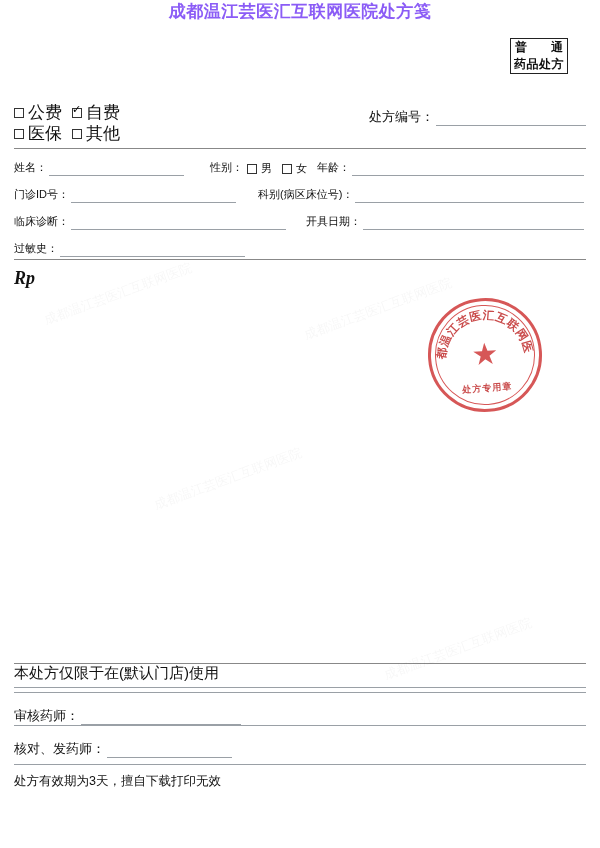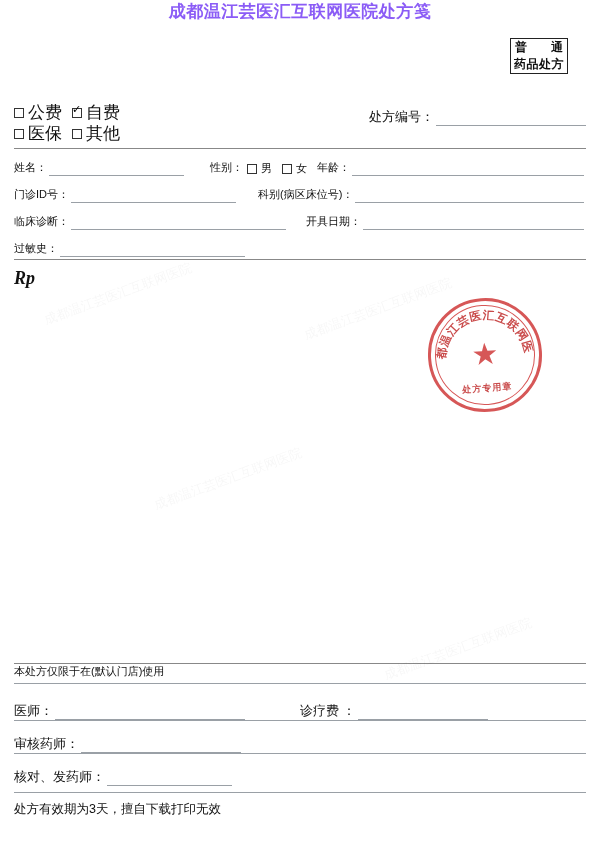--- a/index.html
+++ b/index.html
@@ -193,21 +193,21 @@
     bottom: 14px;
     text-align: center;
     font-size: 9px;
     font-weight: bold;
     color: #c02c2c;
     letter-spacing: 1px;
   }
 
   
   .footer-note {
-    font-size: 11px;
+    font-size: 15px;
     padding-bottom: 4px;
   }
   .sign-grid {
     padding-top: 4px;
   }
   .sign-row {
     display: flex;
     align-items: flex-end;
     font-size: 13px;
     height: 32px;
@@ -348,30 +348,20 @@
       <div class="bottom-txt">处方专用章</div>
     </div>
   </div>
 
   <hr class="hr-strong">
 
   <div class="footer-note">本处方仅限于在(默认门店)使用</div>
   <hr class="hr-light">
 
   <div class="sign-grid">
-    <div class="sign-row">
-      <div class="sign-cell">
-        <span class="lbl">医师：</span>
-        <span class="blank"></span>
-      </div>
-      <div class="sign-cell">
-        <span class="lbl">诊疗费  ：</span>
-        <span class="blank" style="width:130px"></span>
-      </div>
-    </div>
     <hr class="hr-light">
 
     <div class="sign-row">
       <div class="sign-cell">
         <span class="lbl">审核药师：</span>
         <span class="blank" style="width:160px"></span>
       </div>
     </div>
     <hr class="hr-light">
 

